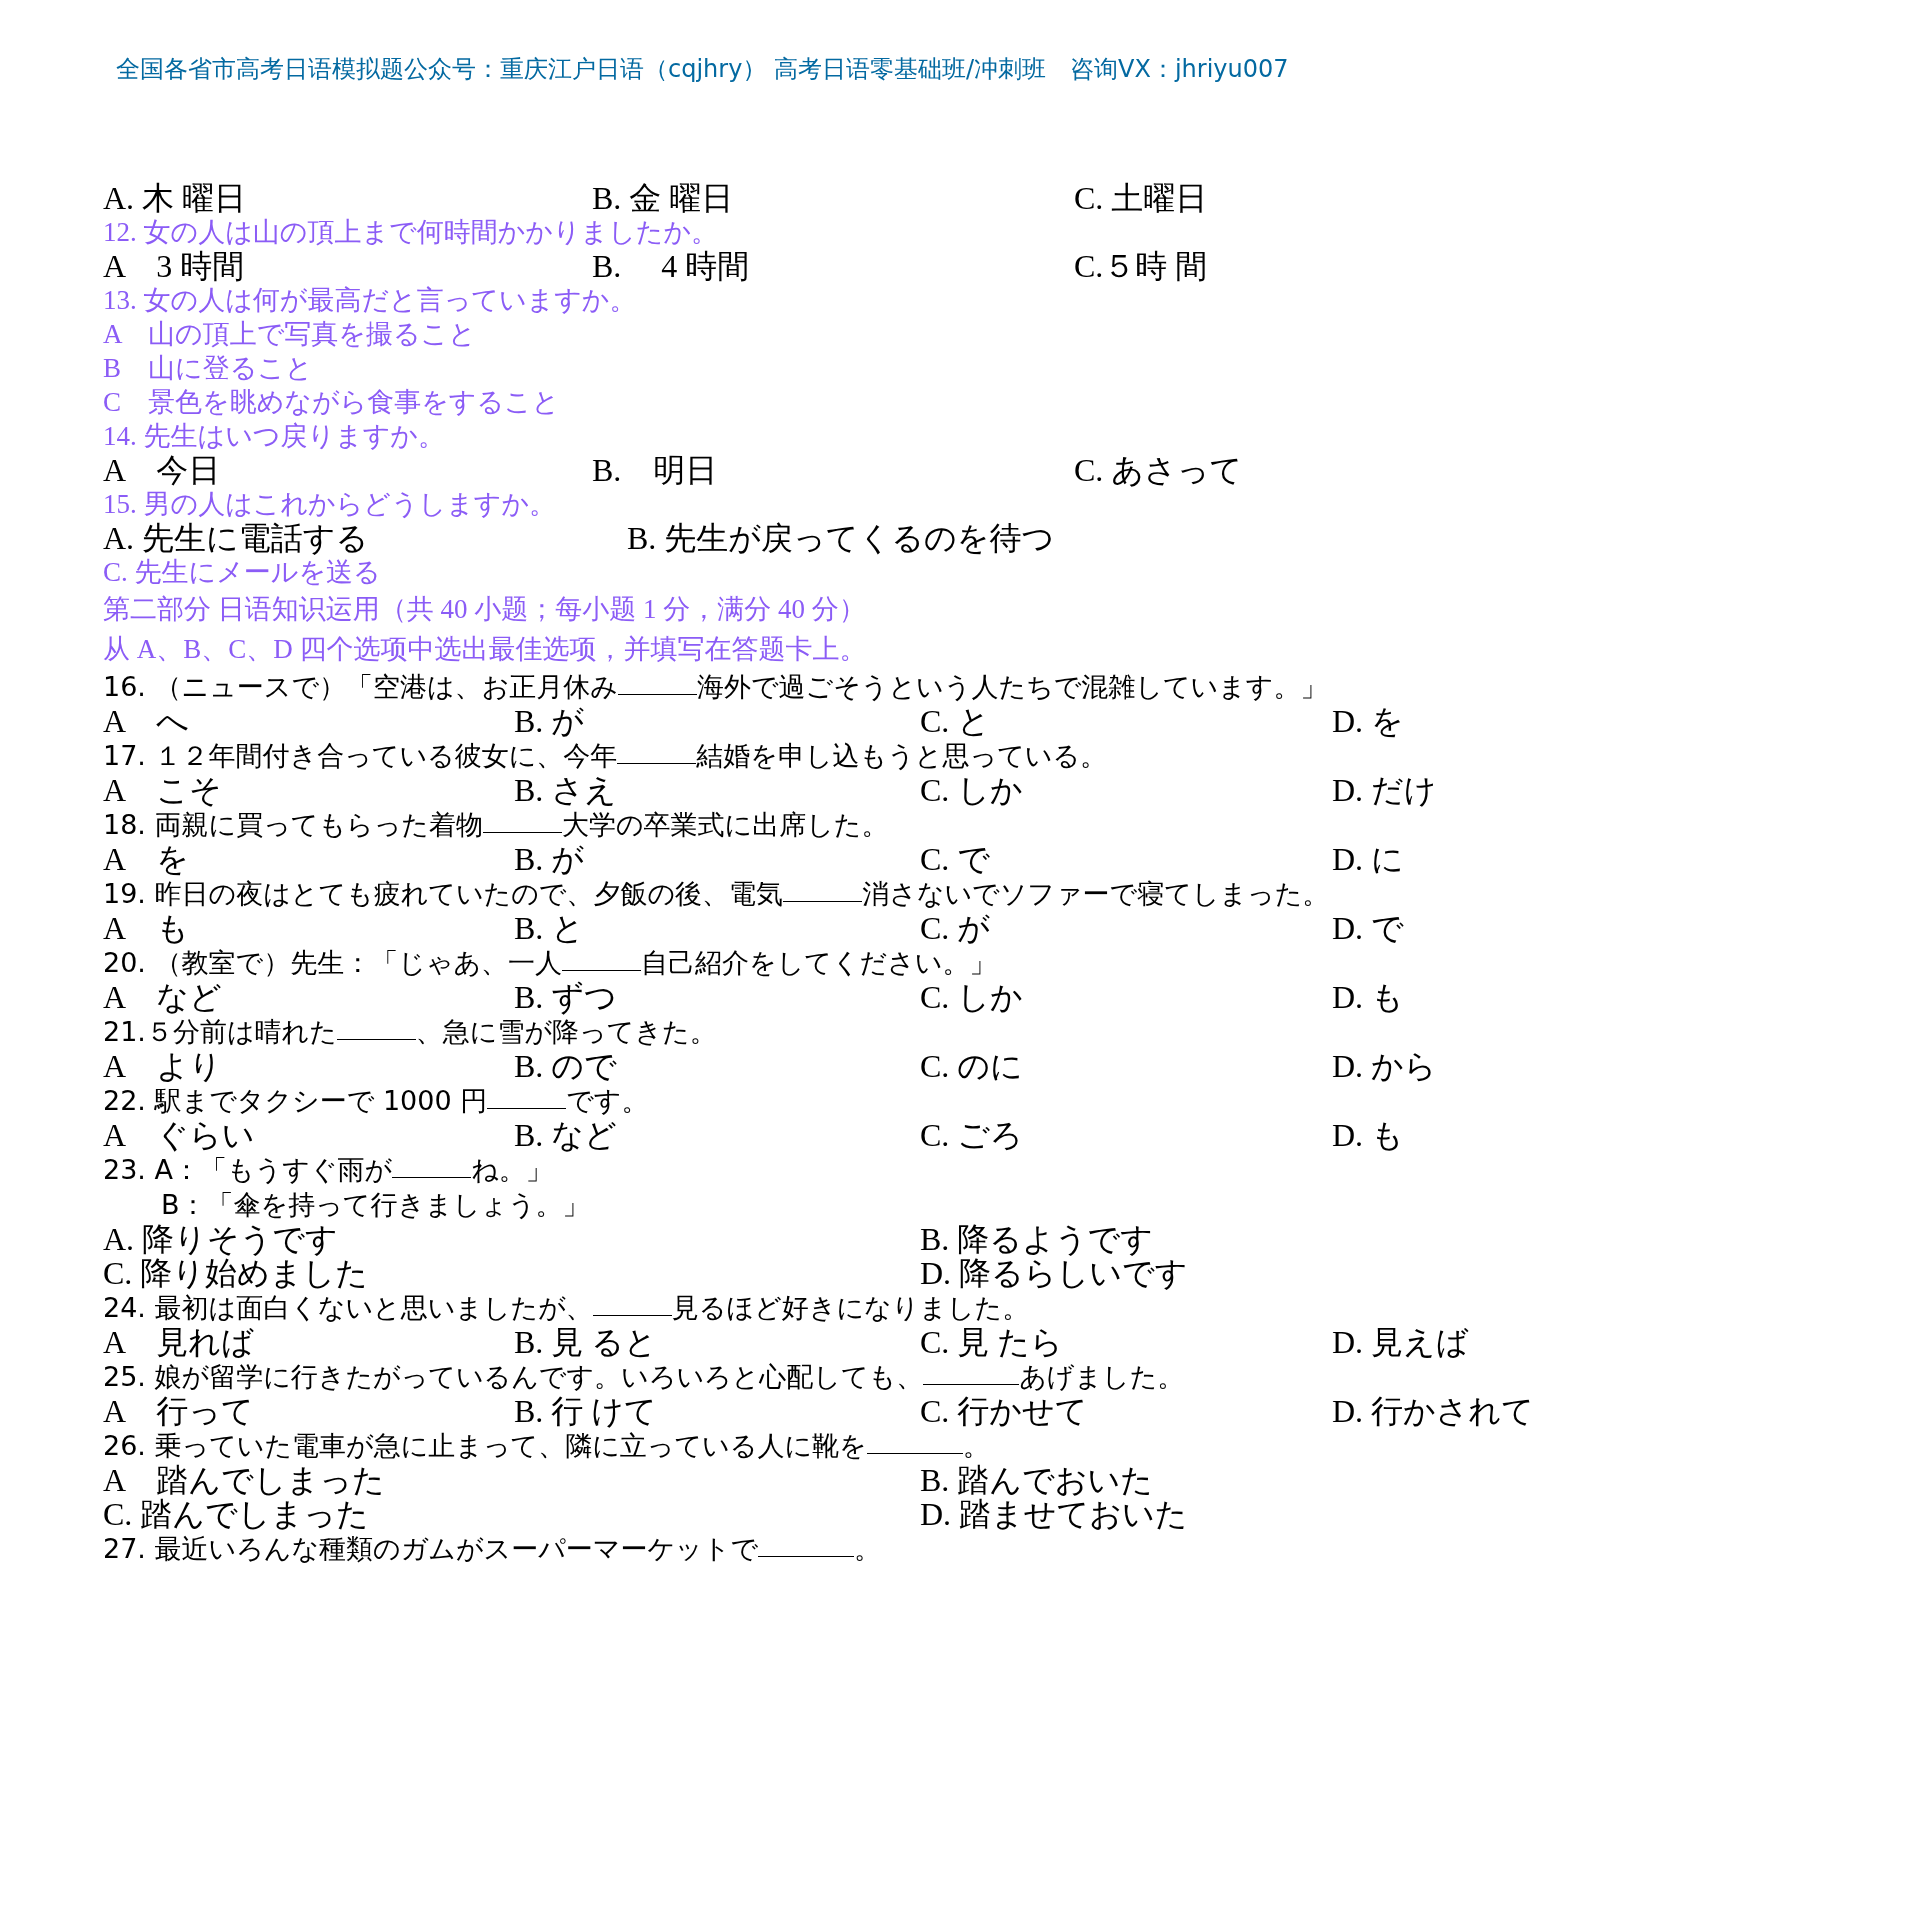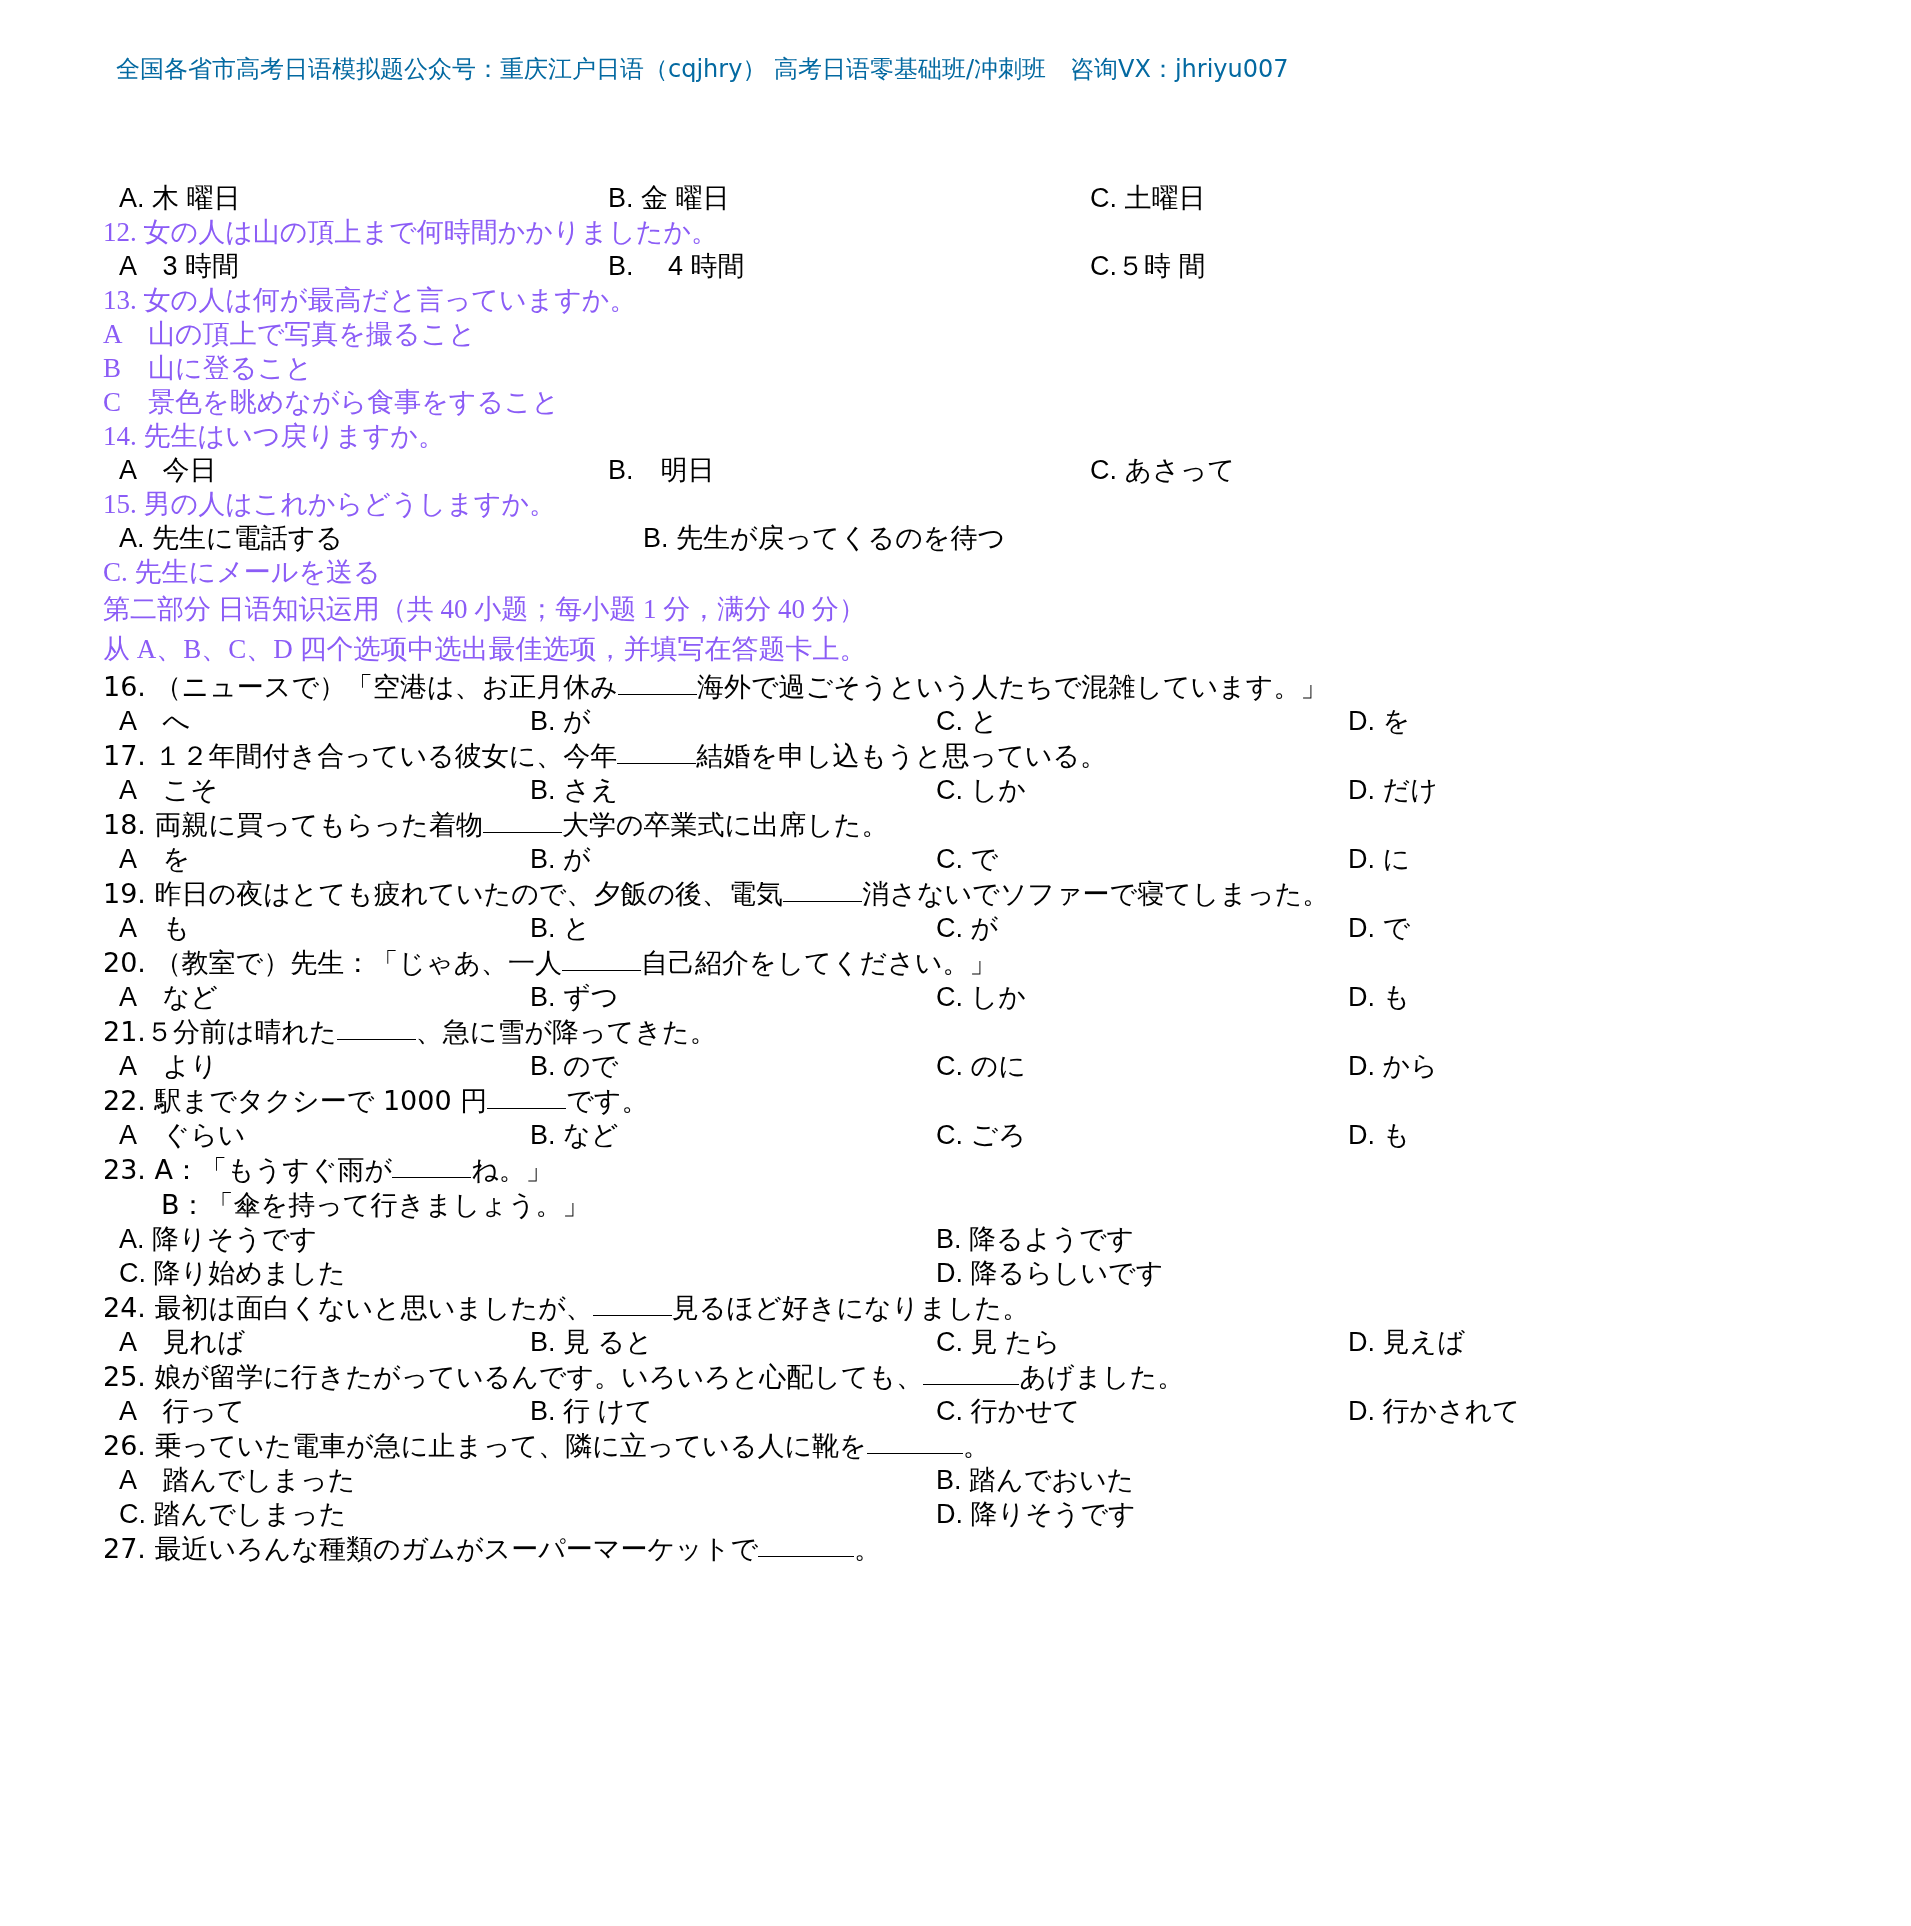--- a/index.html
+++ b/index.html
@@ -45,24 +45,23 @@
     height: 34px;
     white-space: nowrap;
     font-family: Liberation Serif, serif;
     color: #8b5cf6;
   }
   .line.tall { height: 40px; line-height: 40px; }
   .opt-row {
     position: relative;
     height: 34px;
     line-height: 34px;
-    font-size: 27px;
-    font-family: Liberation Sans, sans-serif;
-    white-space: nowrap;
-    margin-left: 16px;
+    font-size: 32px;
+    font-family: Liberation Serif, serif;
+    white-space: nowrap;
   }
   .opt {
     position: absolute;
     top: 0;
     white-space: nowrap;
   }
   .c1 { left: 0px; }
   .c2 { left: 411px; text-align: center; }
   .c3 { left: 817px; }
   .c4 { left: 1229px; }
@@ -212,20 +211,20 @@
       <span class="opt c4">D. 行かされて</span>
     </div>
 
     <div class="stmt"><span>26. 乗っていた電車が急に止まって、隣に立っている人に靴を</span><span class="blank bl-lg"></span><span>。</span></div>
     <div class="opt-row">
       <span class="opt c1">A　踏んでしまった</span>
       <span class="opt c3">B. 踏んでおいた</span>
     </div>
     <div class="opt-row">
       <span class="opt c1">C. 踏んでしまった</span>
-      <span class="opt c3">D. 降りそうです</span>
+      <span class="opt c3">D. 踏ませておいた</span>
     </div>
 
     <div class="stmt"><span>27. 最近いろんな種類のガムがスーパーマーケットで</span><span class="blank bl-lg"></span><span>。</span></div>
 
   </div>
 </div>
 
 
 </body></html>

